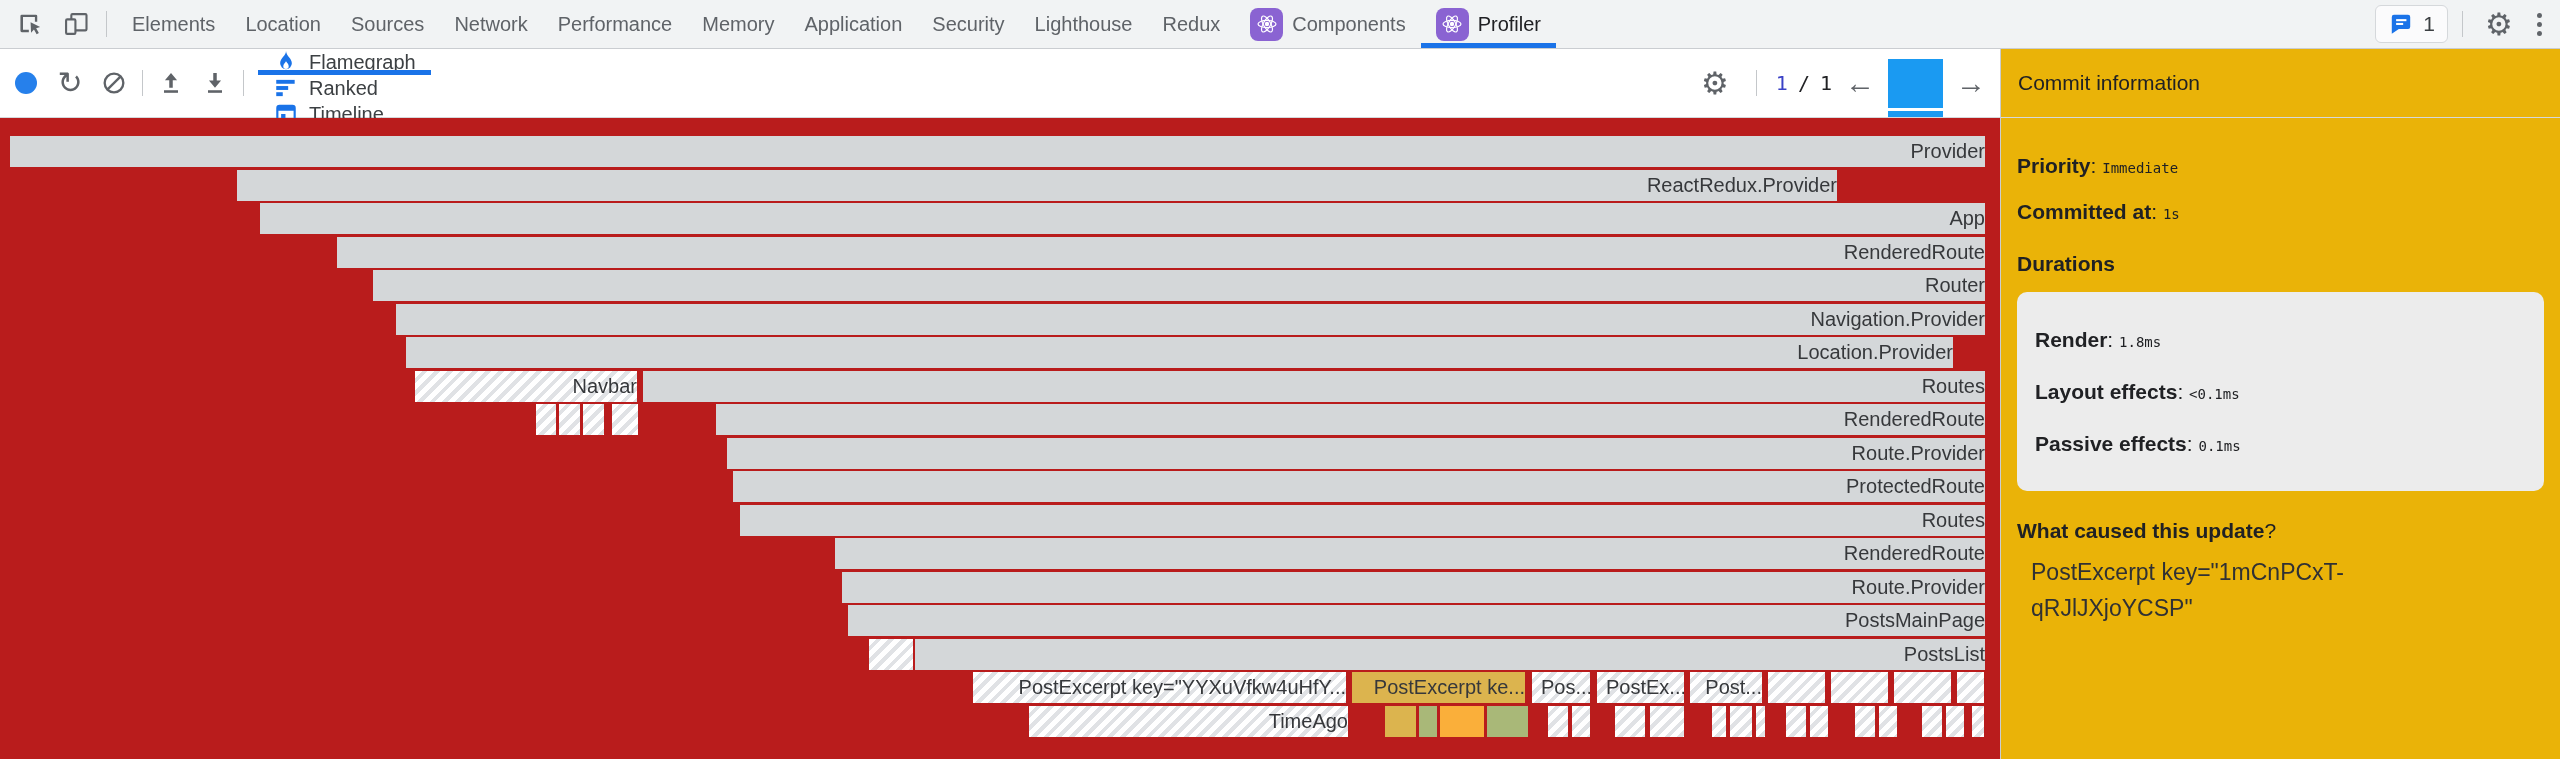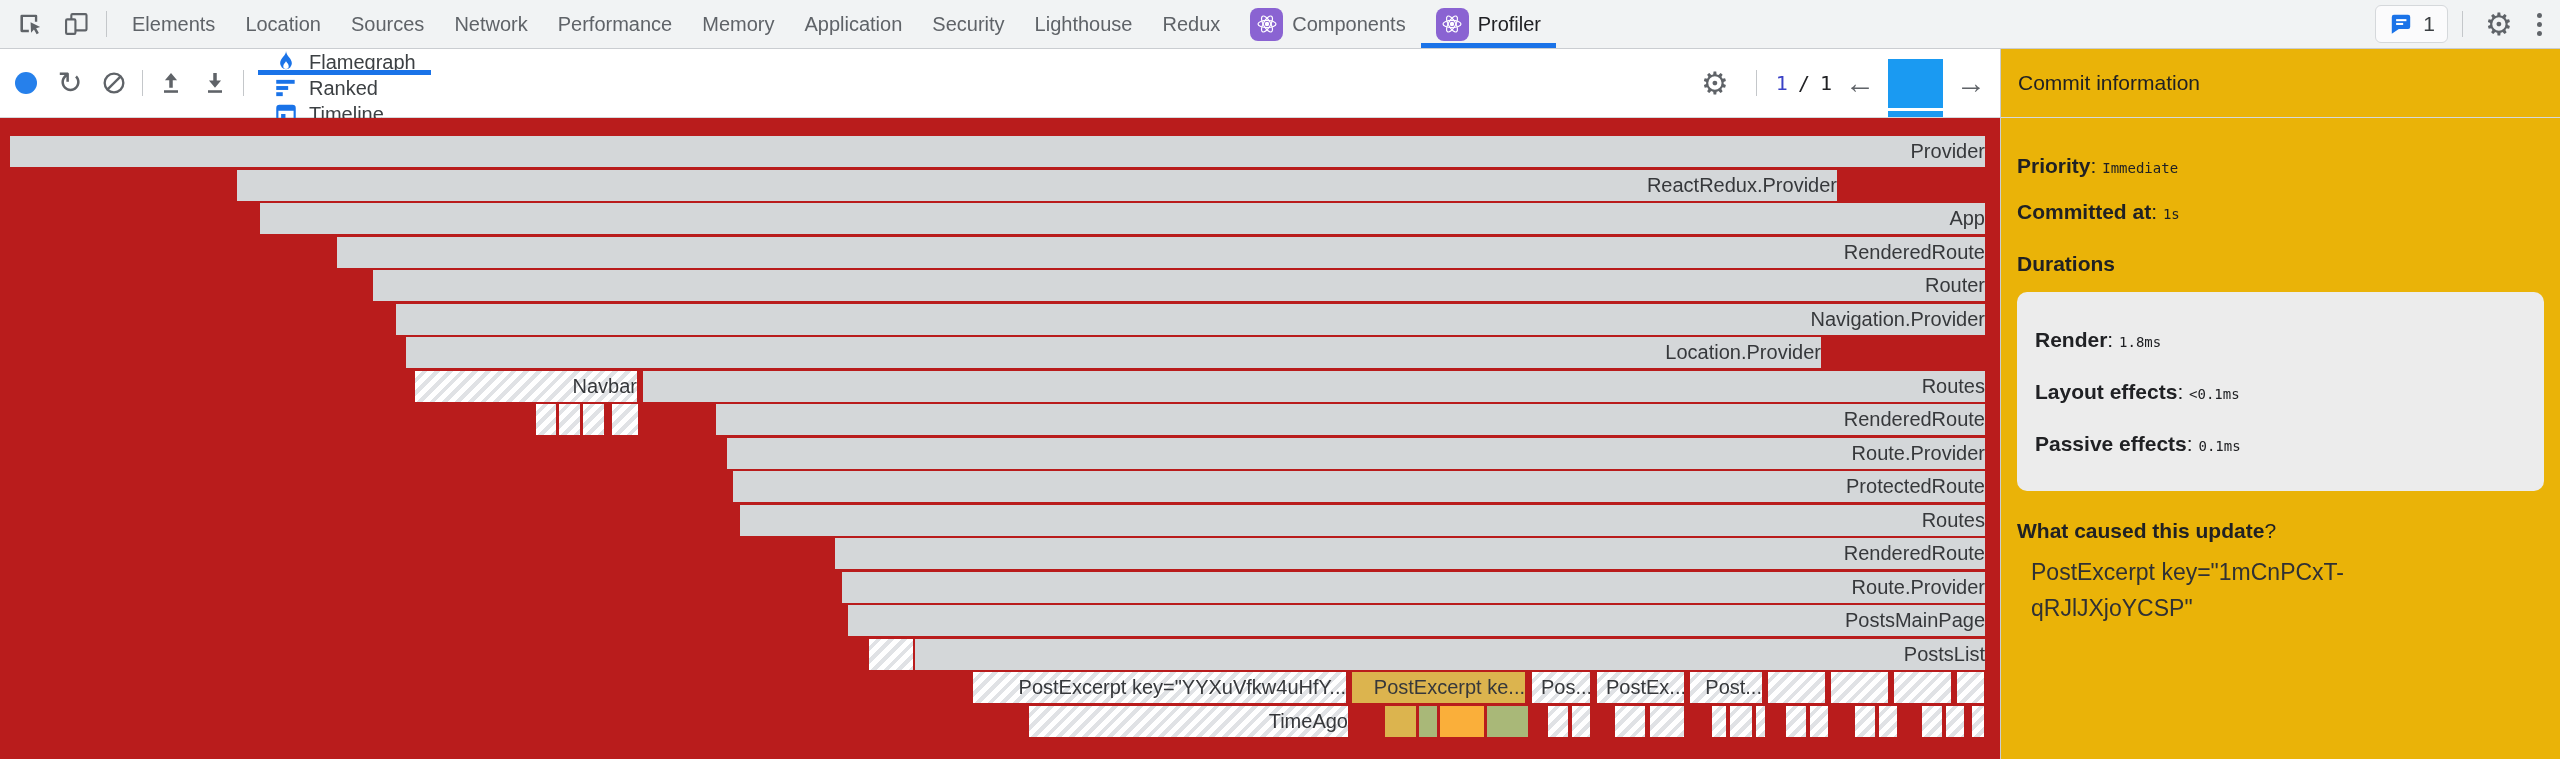--- a/index.html
+++ b/index.html
@@ -239,21 +239,21 @@
           <span class="arrow">→</span>
         </div>
       </div>
       <div class="flame" id="flame">
           <div class="bar solid" style="left: 10px; top: 18px; width: 1975px;">Provider</div>
           <div class="bar solid" style="left: 237px; top: 51.5px; width: 1600px;">ReactRedux.Provider</div>
           <div class="bar solid" style="left: 260px; top: 85px; width: 1725px;">App</div>
           <div class="bar solid" style="left: 337px; top: 118.5px; width: 1648px;">RenderedRoute</div>
           <div class="bar solid" style="left: 373px; top: 152px; width: 1612px;">Router</div>
           <div class="bar solid" style="left: 396px; top: 185.5px; width: 1589px;">Navigation.Provider</div>
-          <div class="bar solid" style="left: 406px; top: 219px; width: 1415px; padding-left: 44px;">Location.Provider</div>
+          <div class="bar solid" style="left: 406px; top: 219px; width: 1547px; padding-left: 44px;">Location.Provider</div>
           <div class="bar hatch" style="left: 415px; top: 252.5px; width: 222px;">Navbar</div>
           <div class="bar solid" style="left: 643px; top: 252.5px; width: 1342px;">Routes</div>
           <div class="bar hatch" style="left: 536px; top: 286px; width: 20px;"></div>
           <div class="bar hatch" style="left: 559px; top: 286px; width: 21px;"></div>
           <div class="bar hatch" style="left: 583px; top: 286px; width: 21px;"></div>
           <div class="bar hatch" style="left: 612px; top: 286px; width: 26px;"></div>
           <div class="bar solid" style="left: 716px; top: 286px; width: 1269px;">RenderedRoute</div>
           <div class="bar solid" style="left: 727px; top: 319.5px; width: 1258px;">Route.Provider</div>
           <div class="bar solid" style="left: 733px; top: 353px; width: 1252px;">ProtectedRoute</div>
           <div class="bar solid" style="left: 740px; top: 386.5px; width: 1245px;">Routes</div>

